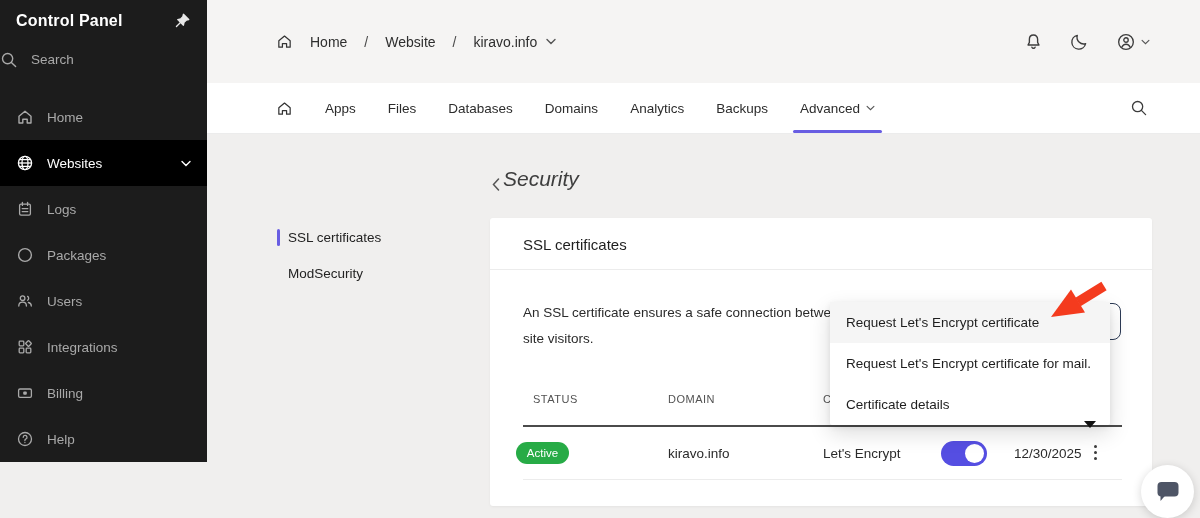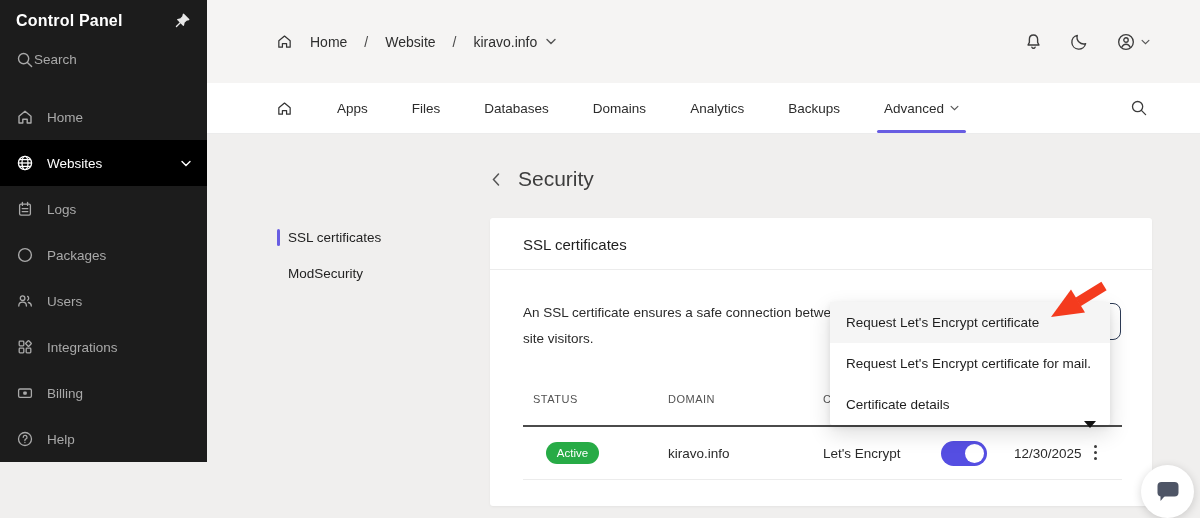--- a/index.html
+++ b/index.html
@@ -5,69 +5,69 @@
   * { margin:0; padding:0; box-sizing:border-box; }
   html,body { width:1200px; height:518px; overflow:hidden; }
   body { font-family:"Liberation Sans", sans-serif; background:#f0efee; color:#2b2b2b; }
   .app { display:flex; width:1200px; height:462px; }
 
   
   .sidebar { width:207px; flex-shrink:0; background:#1c1c1c; color:#a9a9a9; display:flex; flex-direction:column; }
   .sb-header { height:52px; display:flex; align-items:center; justify-content:space-between; padding:0 16px; }
   .sb-title { color:#fff; font-weight:bold; font-size:16px; letter-spacing:.2px; }
   .sb-pin { color:#e8e8e8; cursor:pointer; display:flex; }
-  .sb-search { height:40px; margin-top:2px; display:flex; align-items:center; padding:0 16px; font-size:13.5px; cursor:pointer; }
+  .sb-search { height:40px; margin-top:2px; display:flex; align-items:center; gap:13px; padding:0 0; font-size:13.5px; cursor:pointer; }
   .sb-nav { margin-top:18px; }
   .sb-item { height:46px; display:flex; align-items:center; gap:13px; padding:0 16px; font-size:13.5px; cursor:pointer; }
   .sb-item.active { background:#000; color:#fff; }
   .sb-item.active svg { color:#fff; }
   .sb-item .chev { margin-left:auto; color:#b9b9b9; display:flex; }
   .sb-spacer { flex:1; }
   svg.i { display:block; }
 
   
   .main { flex:1; display:flex; flex-direction:column; min-width:0; }
   .topbar { height:83px; background:#f5f4f3; display:flex; align-items:center; padding:0 50px 0 69px; }
   .breadcrumb { display:flex; align-items:center; gap:17px; font-size:14px; color:#2e2e2e; }
   .crumb { cursor:pointer; }
   .crumb-sep { color:#4a4a4a; }
   .crumb-cur { display:flex; align-items:center; gap:9px; cursor:pointer; }
   .topbar-right { margin-left:auto; display:flex; align-items:center; gap:27px; color:#3c3c3c; }
   .tb-ic { cursor:pointer; display:flex; align-items:center; gap:5px; }
 
-  .tabbar { height:51px; background:#fff; border-bottom:1px solid #ececec; display:flex; align-items:center; gap:44px; padding:0 52px 0 69px; font-size:13.5px; color:#2c2c2c; }
+  .tabbar { height:51px; background:#fff; border-bottom:1px solid #ececec; display:flex; align-items:center; gap:32px; padding:0 52px 0 69px; font-size:13.5px; color:#2c2c2c; }
   .tab { height:100%; display:flex; align-items:center; gap:6px; position:relative; cursor:pointer; white-space:nowrap; }
   .tab.active .tab-underline { position:absolute; left:-7px; right:-7px; bottom:0; height:3px; background:#685de2; border-radius:2px; }
   .tab-home { cursor:pointer; display:flex; }
   .tab-search { margin-left:auto; cursor:pointer; display:flex; color:#3c3c3c; }
 
   .content { flex:1; position:relative; background:#f0efee; }
 
-  .page-title { position:absolute; left:285px; top:33px; display:flex; align-items:center; gap:18px; }
+  .page-title { position:absolute; left:285px; top:33px; display:flex; align-items:flex-end; gap:3px;font-style:italic; }
   .back-chev { color:#555; cursor:pointer; display:flex; }
   .page-title-text { font-size:21px; color:#3e3e3e; }
 
   .subnav { position:absolute; left:70px; top:86px; width:180px; font-size:13.5px; color:#232323; }
   .subnav-item { position:relative; padding:10px 0 10px 11px; cursor:pointer; margin-bottom:1px; }
   .subnav-item.active::before { content:""; position:absolute; left:0; top:9px; height:17px; width:3px; background:#685de2; border-radius:2px; }
 
   
   .card { position:absolute; left:283px; top:84px; width:662px; height:288px; background:#fff; border-radius:3px; box-shadow:0 1px 3px rgba(0,0,0,.05); }
   .card-title { position:absolute; left:33px; top:18px; font-size:15px; color:#1f1f1f; }
   .card-divider { position:absolute; left:0; right:0; top:51px; height:1px; background:#ececec; }
   .card-desc { position:absolute; left:33px; top:82px; font-size:13.5px; line-height:26px; color:#2b2b2b; }
   .action-button { position:absolute; top:85px; right:31px; width:190px; height:37px; background:#fff; border:1.5px solid #2c3a55; border-radius:8px; cursor:pointer; z-index:1; }
 
   .th { position:absolute; top:175px; font-size:11px; letter-spacing:.5px; color:#525252; }
   .th-status { left:43px; } .th-domain { left:178px; } .th-cert { left:333px; }
   .header-line { position:absolute; top:207px; left:33px; right:30px; height:2px; background:#4b4b4b; }
   .sort-caret { position:absolute; left:594px; top:203px; width:0; height:0; border-left:6px solid transparent; border-right:6px solid transparent; border-top:7px solid #111; z-index:6; }
 
   .row-divider { position:absolute; top:261px; left:33px; right:30px; height:1px; background:#ececec; }
-  .status-badge { position:absolute; left:56px; top:224px; width:53px; height:22px; border-radius:11px; background:#27ab46; color:#fff; font-size:11.5px; display:flex; align-items:center; justify-content:center; }
+  .status-badge { position:absolute; left:26px; top:224px; width:53px; height:22px; border-radius:11px; background:#27ab46; color:#fff; font-size:11.5px; display:flex; align-items:center; justify-content:center; }
   .cell { position:absolute; top:228px; font-size:13.5px; color:#2b2b2b; }
   .cell-domain { left:178px; } .cell-issuer { left:333px; } .cell-date { left:524px; }
   .toggle { position:absolute; left:451px; top:223px; width:46px; height:25px; border-radius:13px; background:#554ee2; cursor:pointer; }
   .toggle-knob { position:absolute; right:3px; top:3px; width:19px; height:19px; border-radius:50%; background:#fff; }
   .kebab { position:absolute; left:598px; top:221px; width:14px; height:26px; display:flex; flex-direction:column; align-items:center; justify-content:center; gap:3px; cursor:pointer; }
   .kebab span { width:3px; height:3px; border-radius:50%; background:#3c3c3c; }
 
   
   .menu { position:absolute; left:340px; top:84px; width:280px; background:#fff; border-radius:2px; box-shadow:0 8px 22px rgba(0,0,0,.14), 0 2px 6px rgba(0,0,0,.08); z-index:5; }
   .menu-item { height:41px; display:flex; align-items:center; padding:0 16px; font-size:13.5px; color:#1e1e1e; cursor:pointer; white-space:nowrap; }

